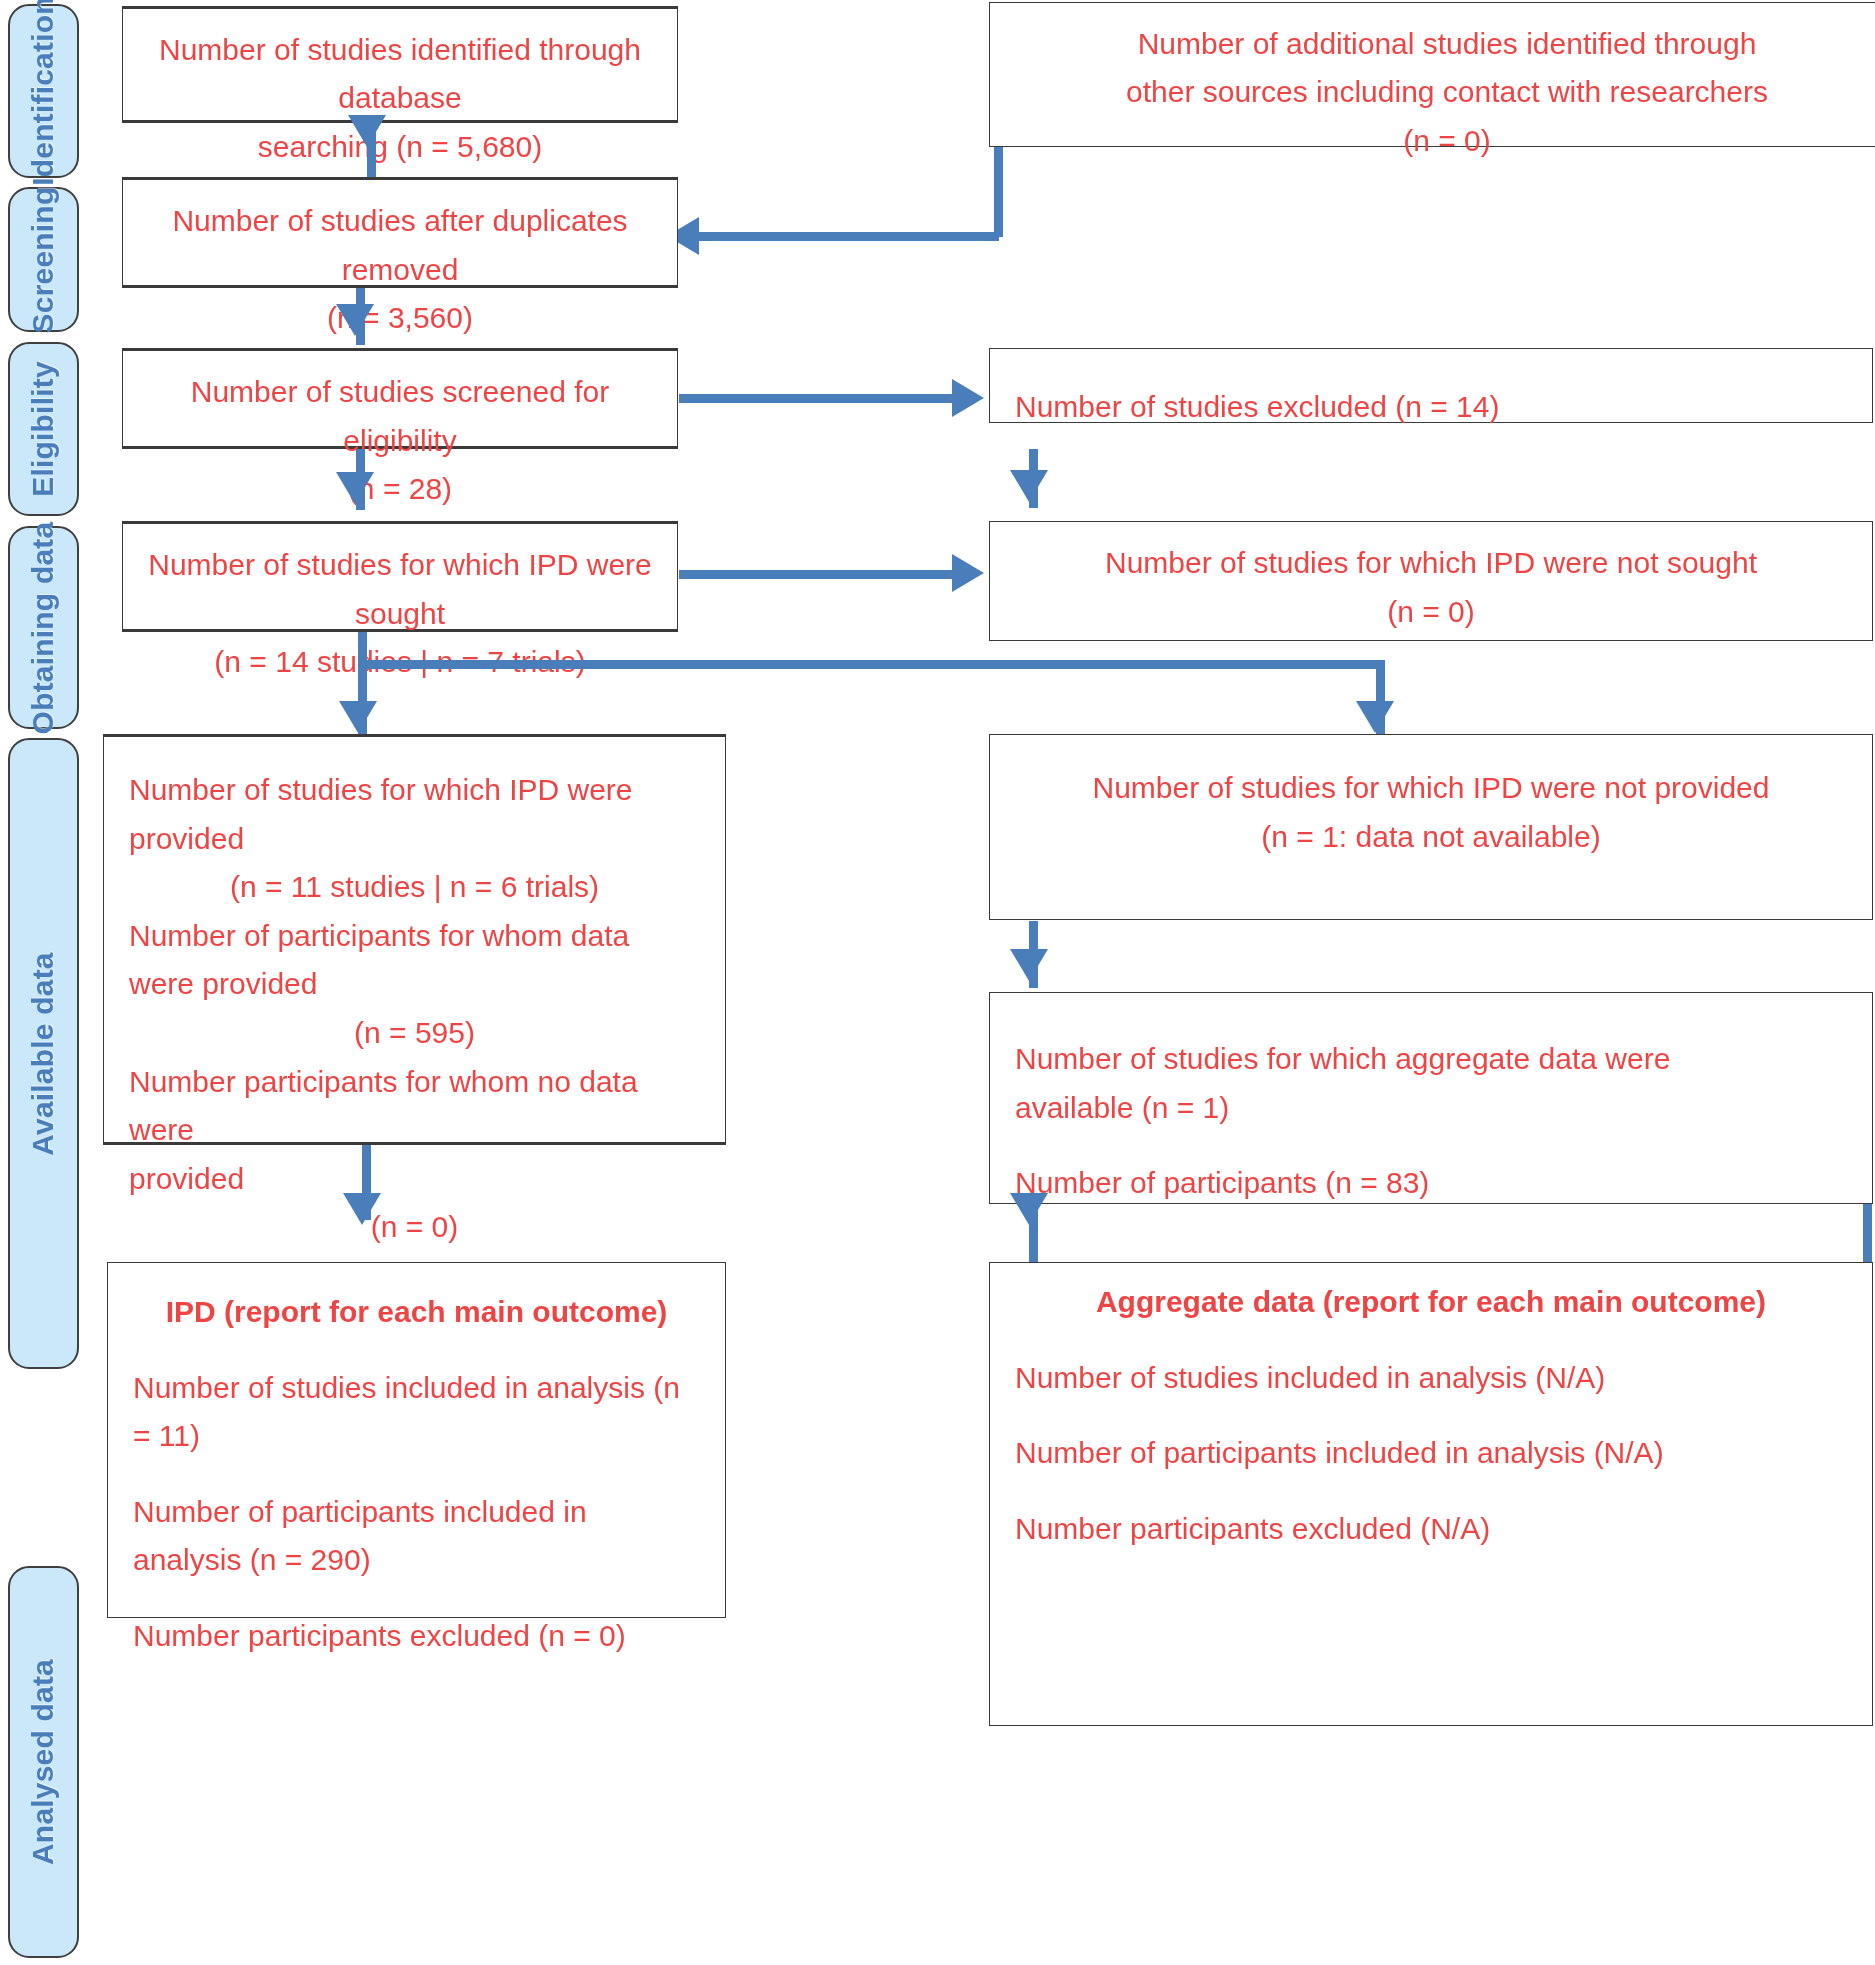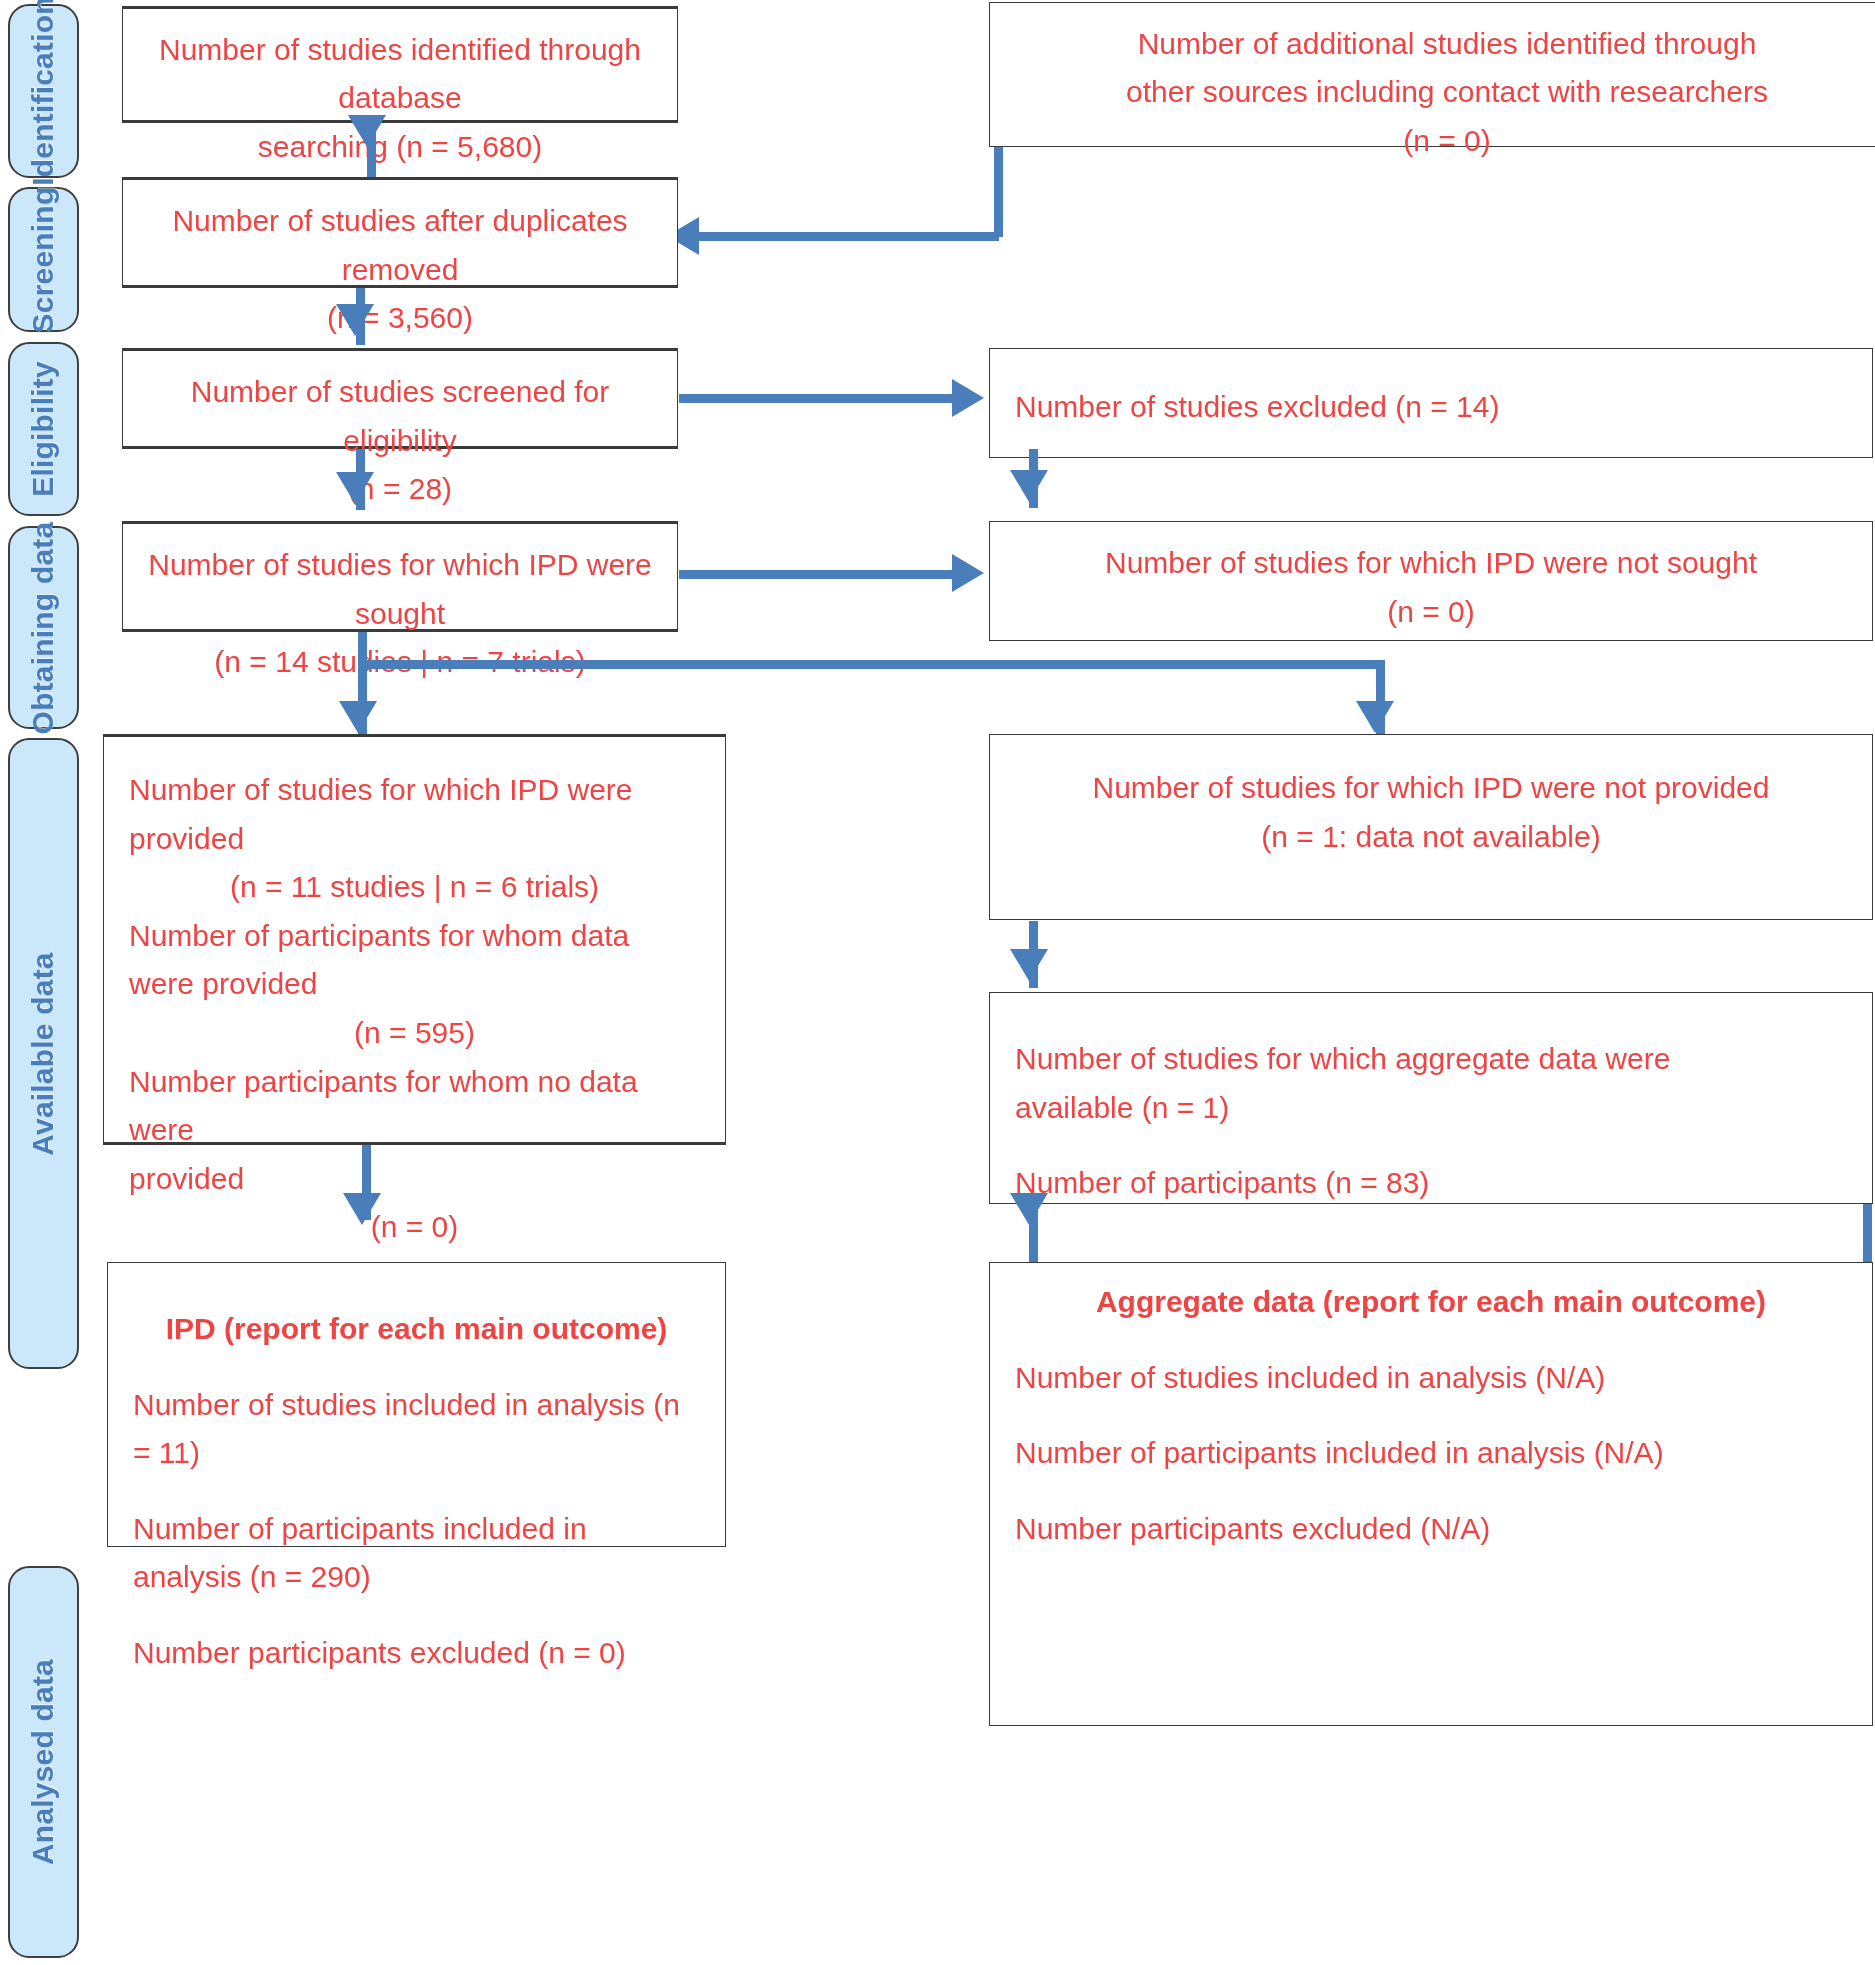--- a/index.html
+++ b/index.html
@@ -148,21 +148,21 @@
   </div>
 
   <div class="conn v" style="left:356px;top:288px;height:57px;"></div>
   <div class="arrow-head down" style="left:336px;top:304px;"></div>
 
   <div class="flowbox" style="left:122px;top:348px;width:556px;height:101px;">
     <span class="line center">Number of studies screened for eligibility</span>
     <span class="line center">(n = 28)</span>
   </div>
 
-  <div class="flowbox plain" style="left:989px;top:348px;width:884px;height:110px;padding-top:34px;">
+  <div class="flowbox plain" style="left:989px;top:348px;width:884px;height:75px;padding-top:34px;">
     <span class="line left">Number of studies excluded (n = 14)</span>
   </div>
 
   <div class="conn h" style="left:679px;top:394px;width:277px;"></div>
   <div class="arrow-head right" style="left:952px;top:379px;"></div>
 
   <div class="conn v" style="left:356px;top:449px;height:61px;"></div>
   <div class="arrow-head down" style="left:336px;top:472px;"></div>
 
   <div class="conn v" style="left:1029px;top:449px;height:59px;"></div>
@@ -215,21 +215,21 @@
     <span class="line left">available (n = 1)</span>
     <span class="line left gap">Number of participants (n = 83)</span>
   </div>
 
   <div class="conn v" style="left:362px;top:1145px;height:75px;"></div>
   <div class="arrow-head down" style="left:343px;top:1193px;"></div>
 
   <div class="conn v" style="left:1029px;top:1204px;height:59px;"></div>
   <div class="arrow-head down" style="left:1010px;top:1193px;"></div>
 
-  <div class="flowbox plain" style="left:107px;top:1262px;width:619px;height:285px;padding-top:42px;">
+  <div class="flowbox plain" style="left:107px;top:1262px;width:619px;height:356px;padding-top:25px;">
     <span class="line bold-center">IPD (report for each main outcome)</span>
     <span class="line left gap">Number of studies included in analysis (n = 11)</span>
     <span class="line left gap">Number of participants included in analysis (n = 290)</span>
     <span class="line left gap">Number participants excluded (n = 0)</span>
   </div>
 
   <div class="flowbox plain" style="left:989px;top:1262px;width:884px;height:464px;padding-top:15px;">
     <span class="line bold-center">Aggregate data (report for each main outcome)</span>
     <span class="line left gap">Number of studies included in analysis (N/A)</span>
     <span class="line left gap">Number of participants included in analysis (N/A)</span>

